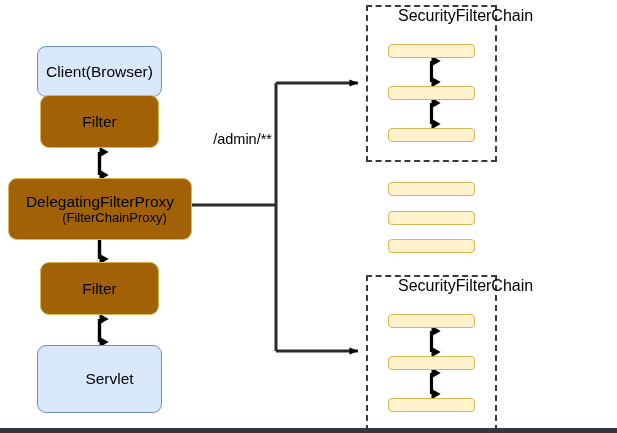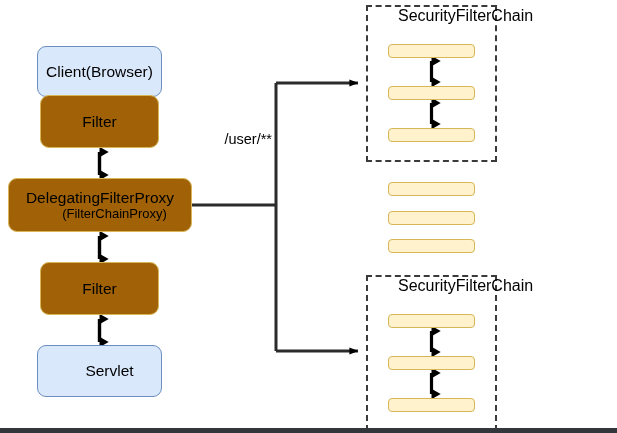--- a/index.html
+++ b/index.html
@@ -141,34 +141,34 @@
   </svg>
 
   <div class="node blue" style="left:37px; top:11px; width:125px; height:51px;margin-top:35px;">
     <div class="title">Client(Browser)</div>
   </div>
 
   <div class="node yellow" style="left:40px; top:95px; width:119px; height:53px;">
     <div class="title">Filter</div>
   </div>
 
-  <div class="node yellow" style="left:8px; top:178px; width:184px; height:54px;">
+  <div class="node yellow" style="left:8px; top:178px; width:184px; height:62px;">
     <div class="title">DelegatingFilterProxy</div>
     <div class="sub">(FilterChainProxy)</div>
   </div>
 
   <div class="node yellow" style="left:40px; top:262px; width:119px; height:53px;">
     <div class="title">Filter</div>
   </div>
 
-  <div class="node blue" style="left:37px; top:345px; width:125px; height:52px;padding-left:20px;">
+  <div class="node blue" style="left:37px; top:345px; width:125px; height:68px;padding-left:20px;">
     <div class="title">Servlet</div>
   </div>
 
-  <div class="pathlabel" style="left:178px; top:131px; width:94px;">/user/**</div>
+  <div class="pathlabel" style="left:178px; top:131px; width:94px;">/admin/**</div>
 
   <div class="chainbox" style="left:366px; top:5px; width:131px; height:157px;"></div>
   <div class="chainlabel" style="left:398px; top:7px;">SecurityFilterChain</div>
   <div class="filterbar" style="left:388px; top:44px; width:87px; height:14px;"></div>
   <div class="filterbar" style="left:388px; top:86px; width:87px; height:14px;"></div>
   <div class="filterbar" style="left:388px; top:128px; width:87px; height:14px;"></div>
 
   <div class="filterbar" style="left:388px; top:182px; width:87px; height:14px;"></div>
   <div class="filterbar" style="left:388px; top:211px; width:87px; height:14px;"></div>
   <div class="filterbar" style="left:388px; top:239px; width:87px; height:14px;"></div>

